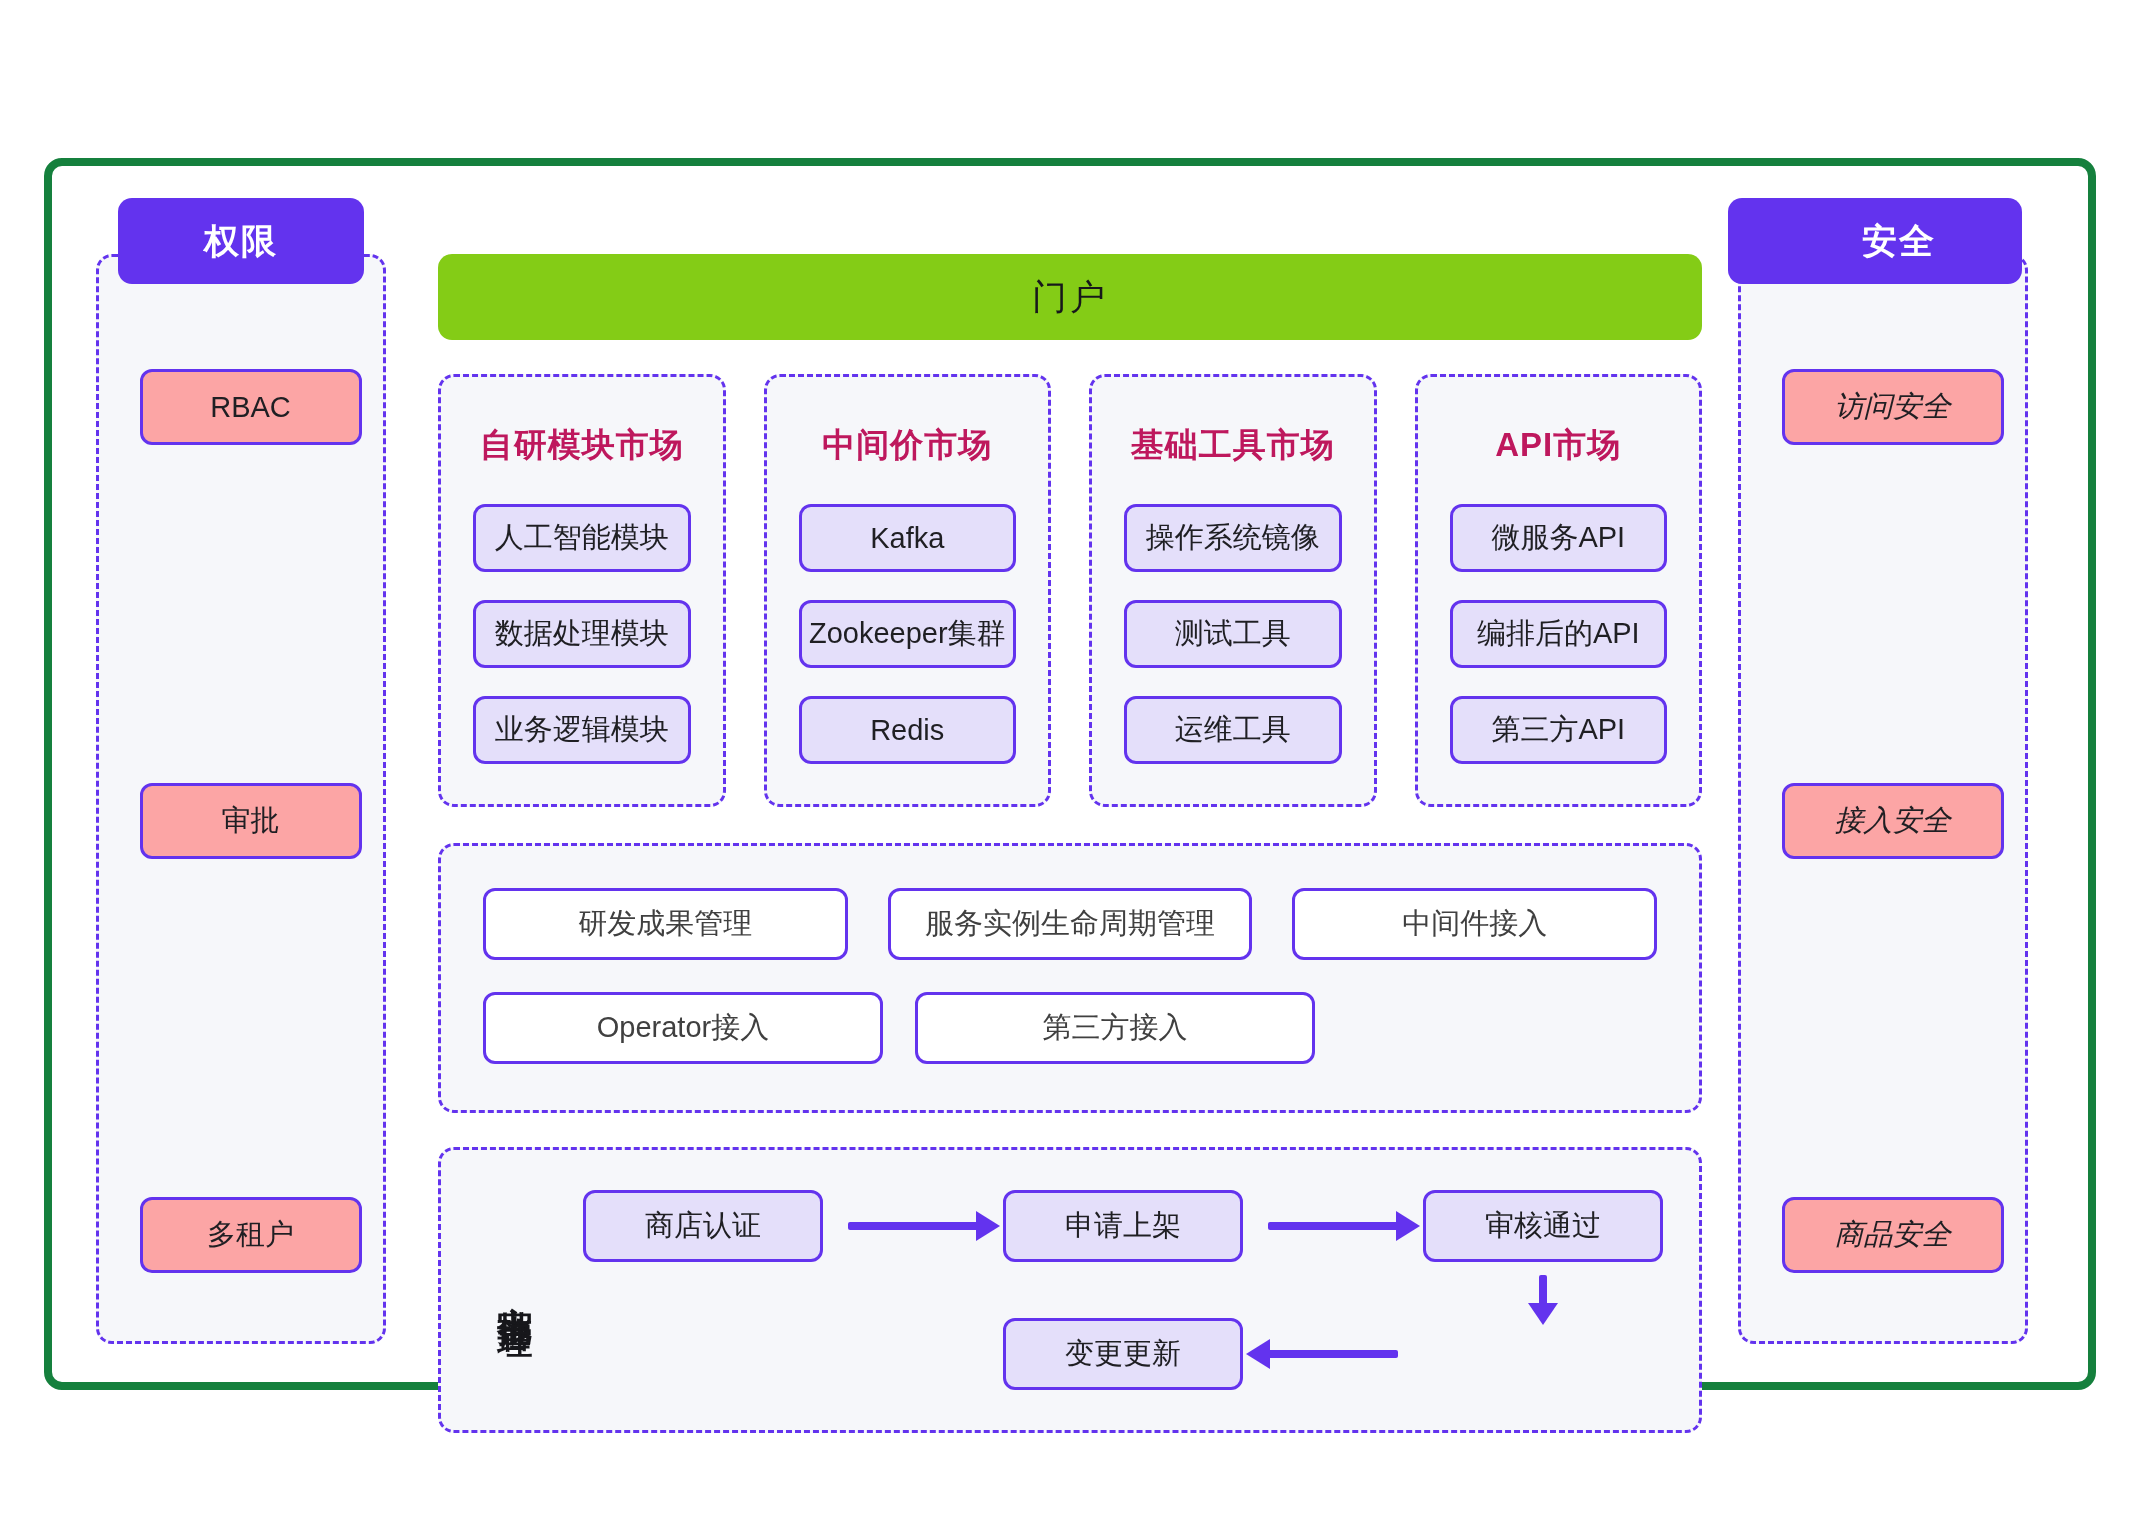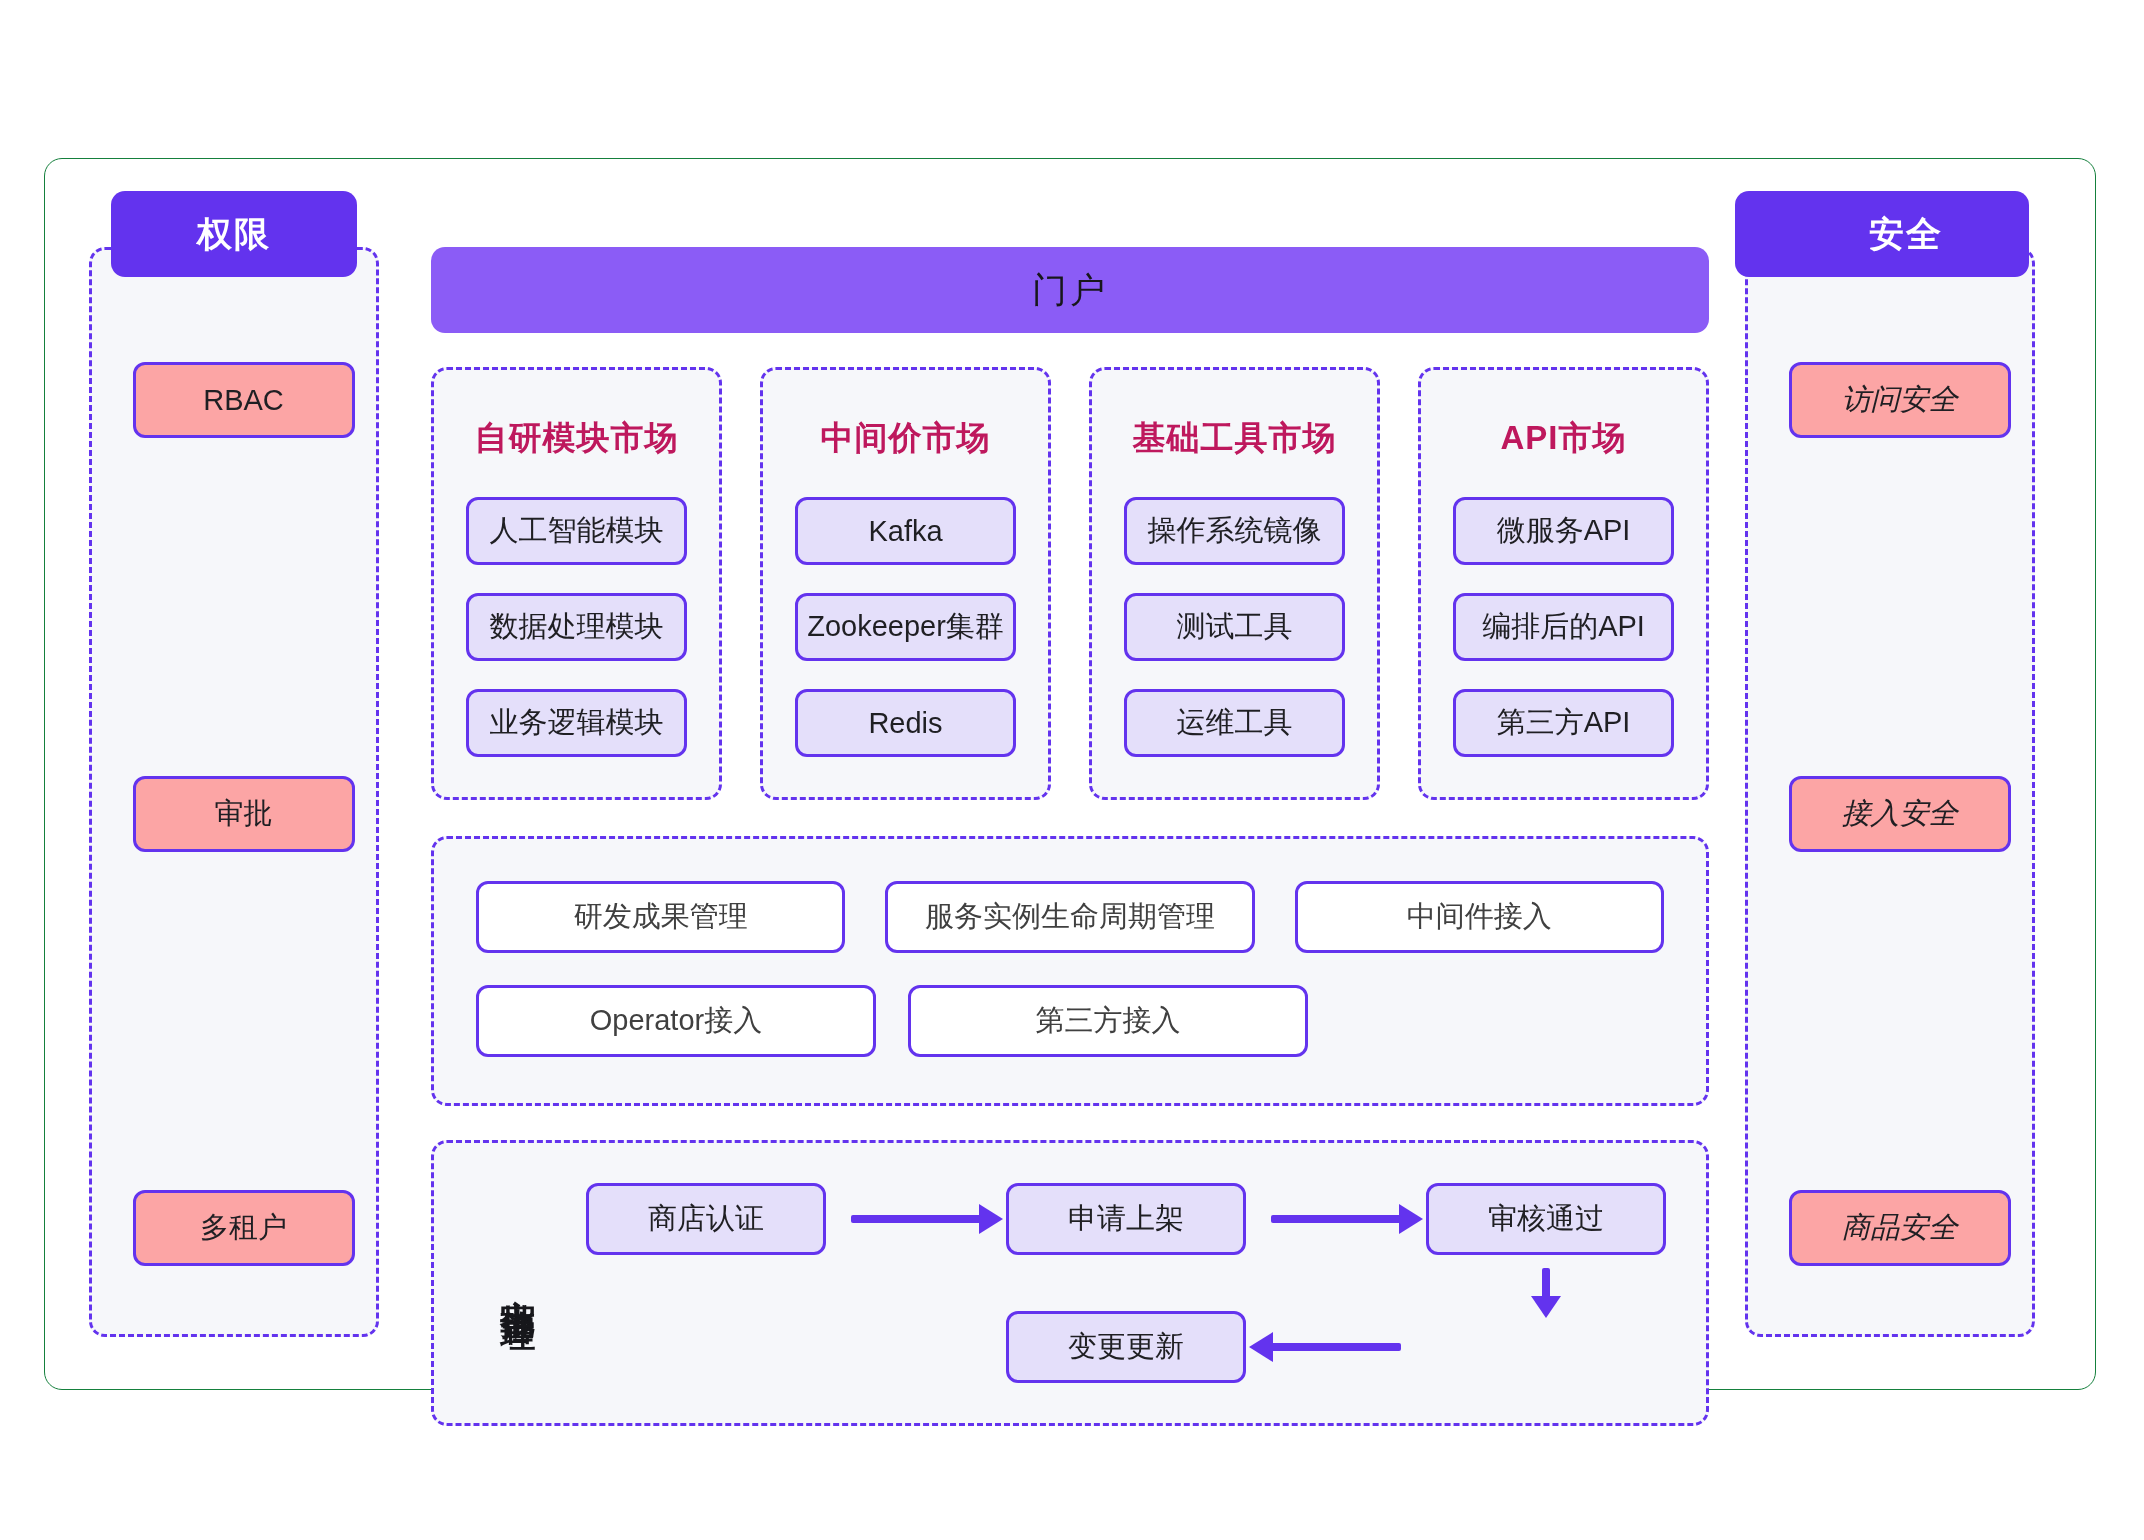--- a/index.html
+++ b/index.html
@@ -15,21 +15,21 @@
   }
 
   
   .frame {
     position: absolute;
     left: 44px;
     top: 158px;
     width: 2052px;
     height: 1232px;
     box-sizing: border-box;
-    border: 1px solid #15803d;
+    border: 8px solid #15803d;
     border-radius: 18px;
     background: #ffffff;
   }
 
   
   .side-panel {
     position: absolute;
     top: 88px;
     width: 290px;
     height: 1090px;
@@ -86,21 +86,21 @@
     left: 386px;
     right: 386px;
     top: 30px;
     bottom: 30px;
   }
 
   .portal-bar {
     width: 100%;
     height: 86px;
     border-radius: 14px;
-    background: #8b5cf6;
+    background: #84cc16;
     color: #17171b;
     font-size: 35px;
     display: flex;
     align-items: center;
     justify-content: center;
     letter-spacing: 3px;
     margin-top: 58px;
   }
 
   

